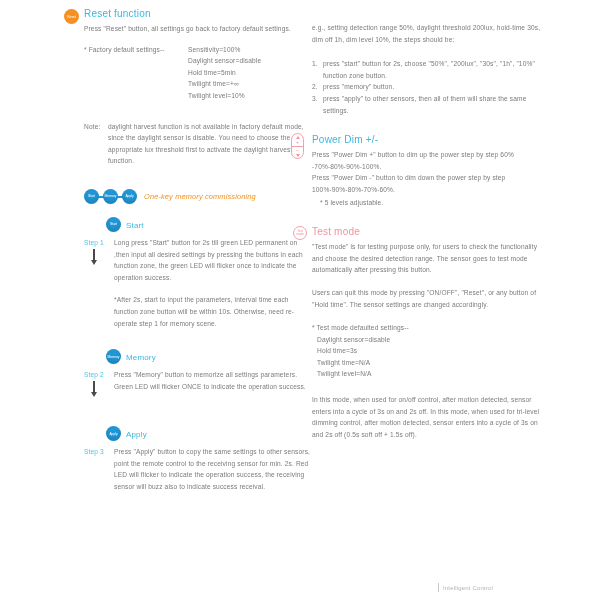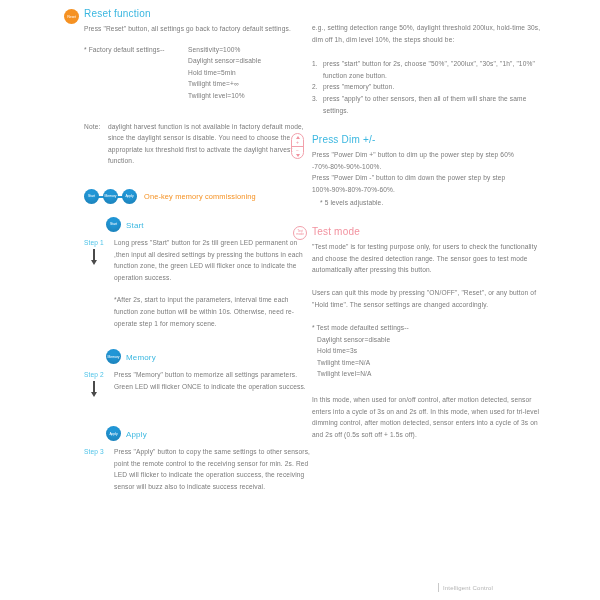--- a/index.html
+++ b/index.html
@@ -52,21 +52,21 @@
   .chain{position:relative;height:16px;margin-bottom:8px;}
   .chain .bcircle{position:absolute;top:0;}
   .chain .c1{left:0;}
   .chain .c2{left:19px;}
   .chain .c3{left:38px;}
   .chain .link{position:absolute;top:7px;height:2px;width:7px;background:#2196d6;}
   .chain .l1{left:14px;}
   .chain .l2{left:33px;}
   .chain .chain-label{
     position:absolute;left:60px;top:3px;
-    font-size:7.4px;color:#f59122;letter-spacing:.02em;white-space:nowrap;
+    font-size:7.4px;color:#f59122;letter-spacing:.02em;white-space:nowrap;font-style:italic;
   }
 
   .steptitle{position:relative;height:17px;margin:0 0 3px 22px;}
   .steptitle .bcircle{position:absolute;left:0;top:0;}
   .steptitle .stlabel{
     position:absolute;left:20px;top:4px;
     font-size:8px;color:#3bb7e0;letter-spacing:.02em;
   }
 
   .steprow{position:relative;padding-left:30px;}
@@ -239,21 +239,21 @@
     </ol>
 
     <div class="sec" style="margin-top:18px;position:relative;">
       <div class="icon-rocker">
         <span class="tri-up"></span>
         <span class="sym">+</span>
         <span class="bar"></span>
         <span class="sym">−</span>
         <span class="tri-dn"></span>
       </div>
-      <div class="heading">Press Dim +/-</div>
+      <div class="heading">Power Dim +/-</div>
       <div class="txt">Press "Power Dim +" button to dim up the power step by step 60% -70%-80%-90%-100%.</div>
       <div class="txt">Press "Power Dim -" button to dim down the power step by step 100%-90%-80%-70%-60%.</div>
       <div class="txt" style="padding-left:8px;margin-top:1px;">* 5 levels adjustable.</div>
     </div>
 
 
     <div class="sec" style="margin-top:18px;position:relative;">
       <div class="icon-pink">
           <span>Test mode</span>
         </div>

